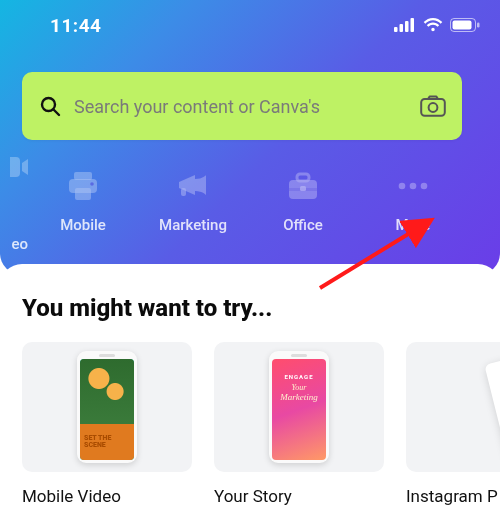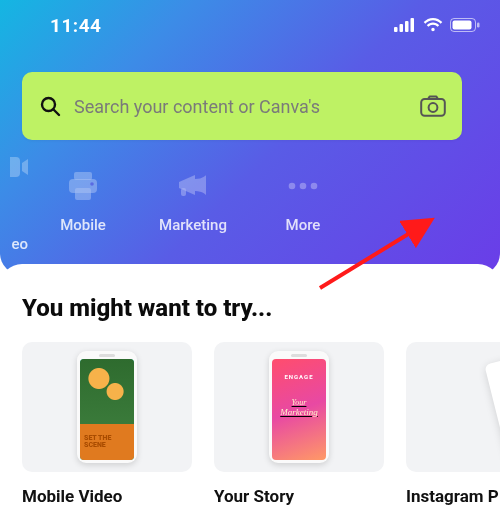--- a/index.html
+++ b/index.html
@@ -56,41 +56,41 @@
     display:flex; gap:22px; padding-left:22px; overflow:hidden;
   }
   .card {
     flex:0 0 170px; display:flex; flex-direction:column; gap:14px;
   }
   .card-thumb {
     width:170px; height:130px; background:#f2f3f5; border-radius:10px;
     display:flex; align-items:center; justify-content:center;
     position:relative; overflow:hidden;
   }
-  .card-title { font-size:17px; font-weight:700; color:#111; }
+  .card-title { font-size:17px; font-weight:400; color:#111; }
 
   
   .phone {
     width:60px; height:112px; background:#fafafa; border-radius:9px;
     box-shadow: 0 2px 6px rgba(0,0,0,0.15);
     padding:3px; display:flex; flex-direction:column; align-items:center;
   }
   .phone .notch { width:16px; height:3px; background:#ddd; border-radius:2px; margin-bottom:2px;}
   .phone .screen-area { flex:1; width:100%; border-radius:4px; display:flex; flex-direction:column; overflow:hidden;}
   .ph1 .screen-area { background:#14b8a6; }
   .ph1 .photo { flex:1; background: radial-gradient(circle at 35% 30%, #f7b24a 0 10px, transparent 11px),
                              radial-gradient(circle at 65% 50%, #f7b24a 0 8px, transparent 9px),
                              linear-gradient(180deg,#2e6b2e 0%, #3a7a3a 100%);
   }
   .ph1 .bar { height:36px; background:#e07a1f; display:flex; align-items:center; padding:0 4px;}
   .ph1 .bar span { font-size:7px; font-weight:900; color:#a94c00; line-height:1; }
   .ph2 .screen-area { background: linear-gradient(160deg,#ff4d6d 0%, #e849a3 50%, #ff9966 100%);
      display:flex; flex-direction:column; align-items:center; justify-content:flex-start; padding-top:14px;}
   .ph2 .engage { font-size:6px; letter-spacing:1px; color:#fff; font-weight:700;}
-  .ph2 .mid { margin-top:18px; text-align:center;text-decoration:underline;}
+  .ph2 .mid { margin-top:3px; text-align:center;}
   .ph2 .mid .l1 { font-size:8px; color:#fff2cc; font-style:italic; font-family: Georgia, serif;}
   .ph2 .mid .l2 { font-size:9px; color:#fff2cc; font-style:italic; font-family: Georgia, serif;}
 
   .card3 .card-thumb { align-items:flex-start; justify-content:flex-start;}
   .ig-frame {
     position:absolute; right:-30px; top:8px; width:110px; height:110px; background:#fff;
     border-radius:6px; box-shadow:0 2px 8px rgba(0,0,0,0.15);
     transform: rotate(-14deg);
     display:flex; flex-direction:column; align-items:center; justify-content:center;
   }
@@ -166,20 +166,31 @@
         <svg width="36" height="32" viewBox="0 0 36 32">
             <path d="M4 12 L20 5 V25 L4 18 Z" fill="#fff" fill-opacity="0.5"></path>
             <path d="M20 9 C28 9 31 5 31 5 V25 C31 25 28 21 20 21 Z" fill="#fff" fill-opacity="0.5"></path>
             <rect x="6" y="18" width="5" height="8" rx="2" fill="#fff" fill-opacity="0.5"></rect>
           </svg>
       </div>
       <span class="cat-label">Marketing</span>
     </div>
     <div class="cat-item">
       <div class="icon-wrap">
+        <svg width="34" height="30" viewBox="0 0 34 30">
+            <rect x="3" y="9" width="28" height="19" rx="4" fill="#fff" fill-opacity="0.5"></rect>
+            <rect x="11" y="3" width="12" height="7" rx="3" fill="none" stroke="#fff" stroke-opacity="0.5" stroke-width="3"></rect>
+            <rect x="3" y="17" width="28" height="3" fill="#6a5de0" fill-opacity="0.35"></rect>
+            <rect x="14" y="15" width="6" height="5" rx="1.5" fill="#fff" fill-opacity="0.7"></rect>
+          </svg>
+      </div>
+      <span class="cat-label">Office</span>
+    </div>
+    <div class="cat-item">
+      <div class="icon-wrap">
         <svg width="34" height="10" viewBox="0 0 34 10">
             <circle cx="6" cy="5" r="3.3" fill="#fff" fill-opacity="0.55"></circle>
             <circle cx="17" cy="5" r="3.3" fill="#fff" fill-opacity="0.55"></circle>
             <circle cx="28" cy="5" r="3.3" fill="#fff" fill-opacity="0.55"></circle>
           </svg>
       </div>
       <span class="cat-label">More</span>
     </div>
   </div>
 

